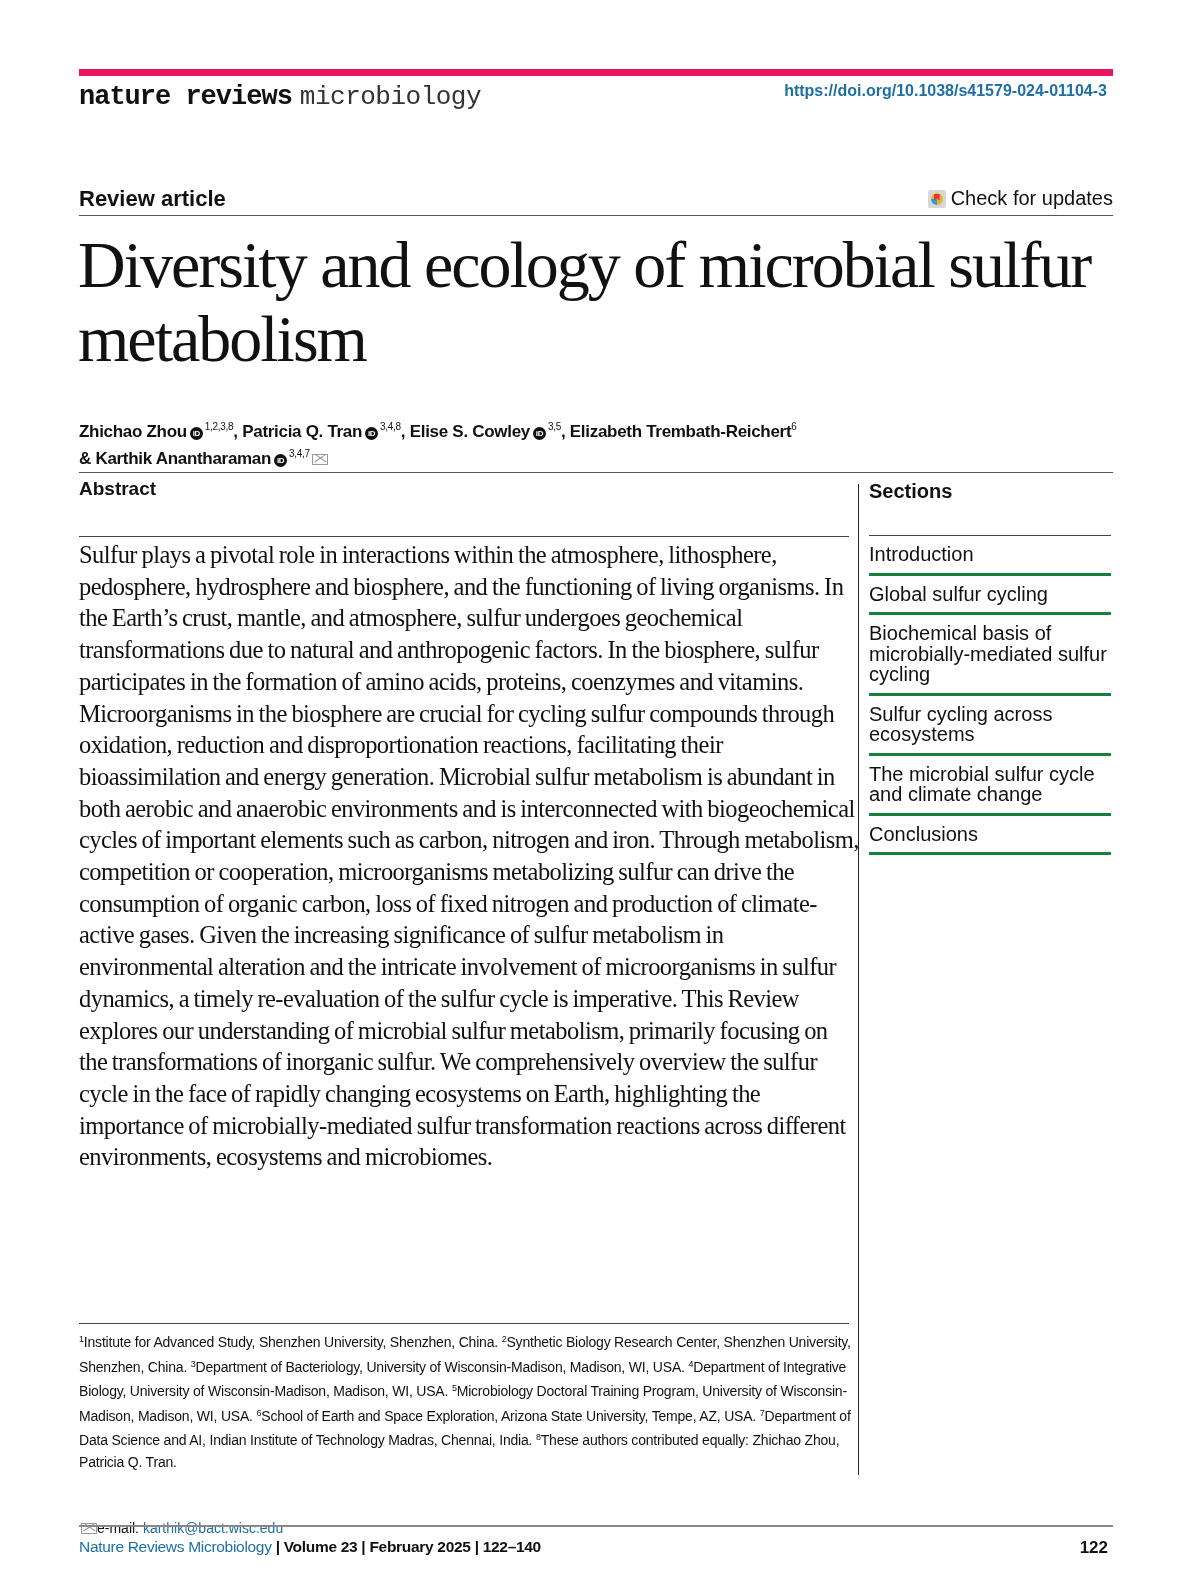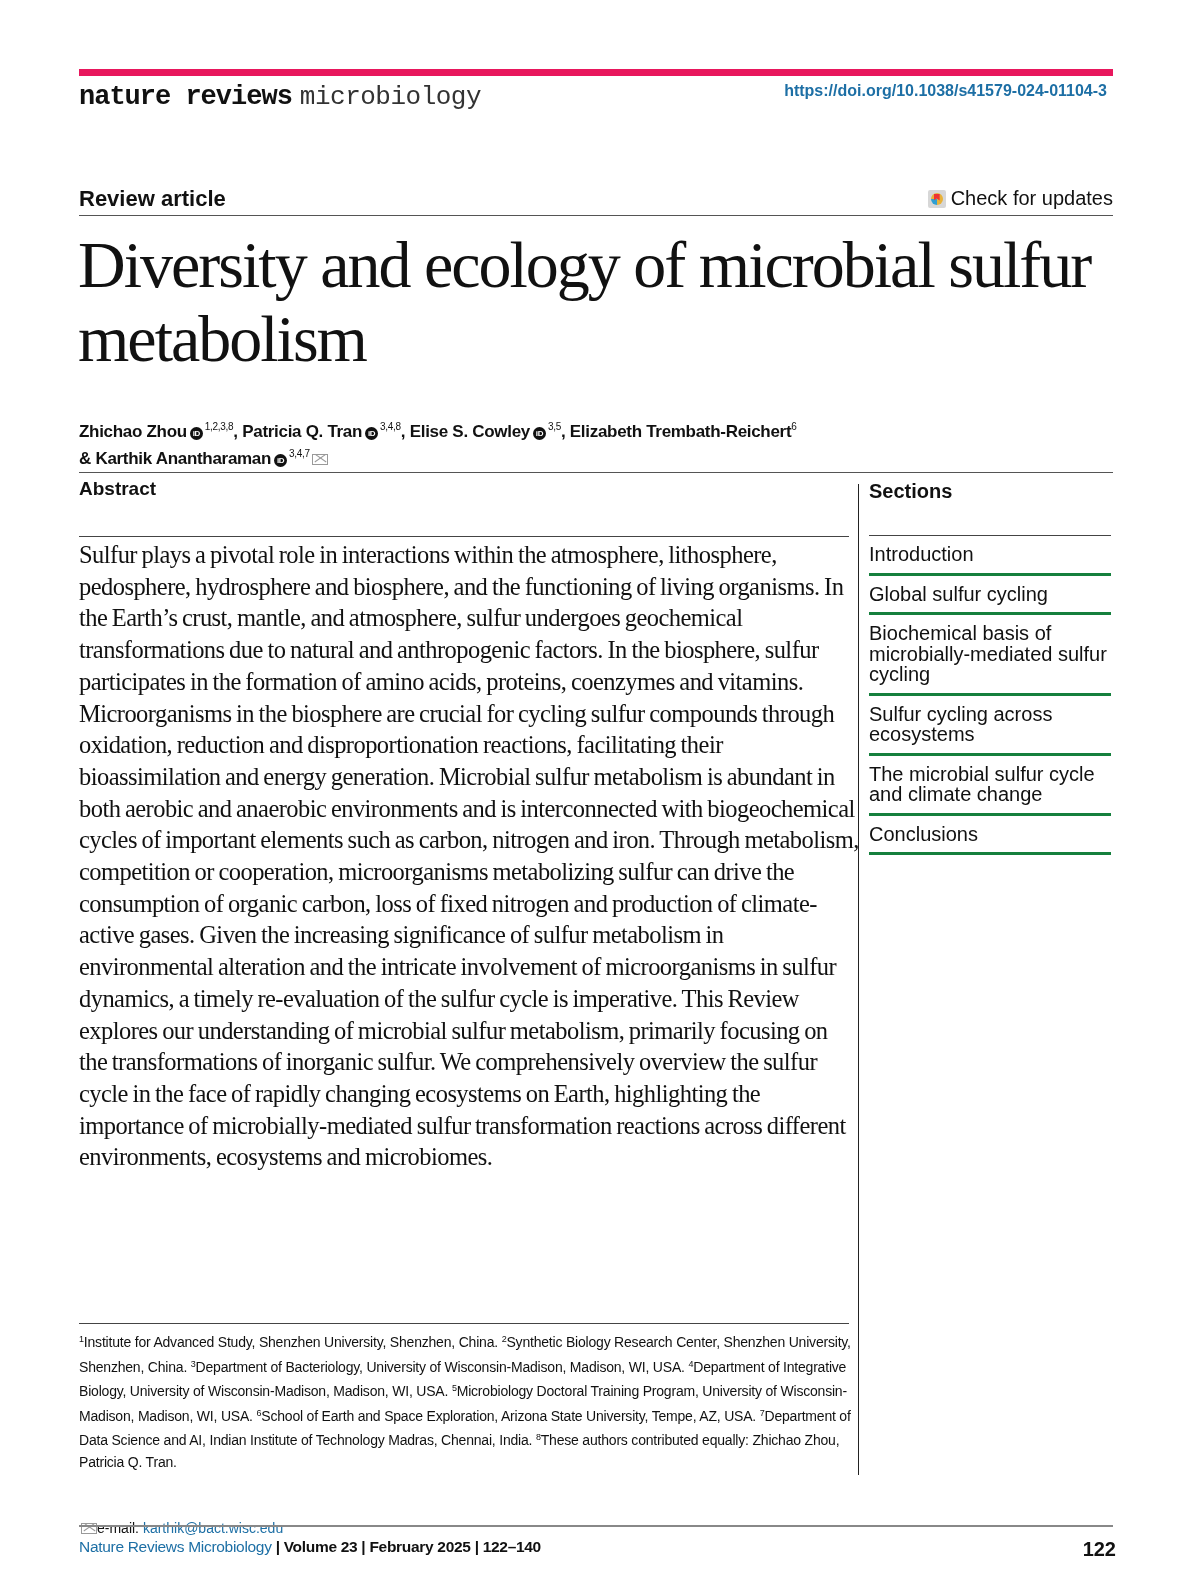--- a/index.html
+++ b/index.html
@@ -44,21 +44,21 @@
 
   .rule-footnote { position: absolute; left: 79px; top: 1323px; width: 770px; height: 1px; background: #444; }
   #affiliations { position: absolute; left: 79px; top: 1329px; width: 775px; font-size: 14px; line-height: 21.5px; letter-spacing: -0.2px; margin: 0; }
   #affiliations .sup { font-size: 9px; vertical-align: 5px; }
   #email-line { position: absolute; left: 79px; top: 1484px; font-size: 14px; margin-top: 36px; }
   #email-line a { color: #1d6fa5; text-decoration: none; }
 
   .rule-bottom { position: absolute; left: 79px; top: 1525px; width: 1034px; height: 2px; background: #888; }
   #footer { position: absolute; left: 79px; top: 1538px; font-size: 15.5px; font-weight: bold; letter-spacing: -0.3px; }
   #footer .journal { color: #1d6fa5; font-weight: normal; }
-  #page-number { position: absolute; right: 84px; top: 1538px; font-size: 20px; font-weight: bold; }
+  #page-number { position: absolute; right: 92px; top: 1538px; font-size: 17px; font-weight: bold; }
 </style>
 </head>
 <body>
 
 <div id="topbar"></div>
 <div id="brand">
   <span class="b1">nature reviews</span><span class="b2">microbiology</span>
 </div>
 <a id="doi" class="sans">https://doi.org/10.1038/s41579-024-01104-3</a>
 

